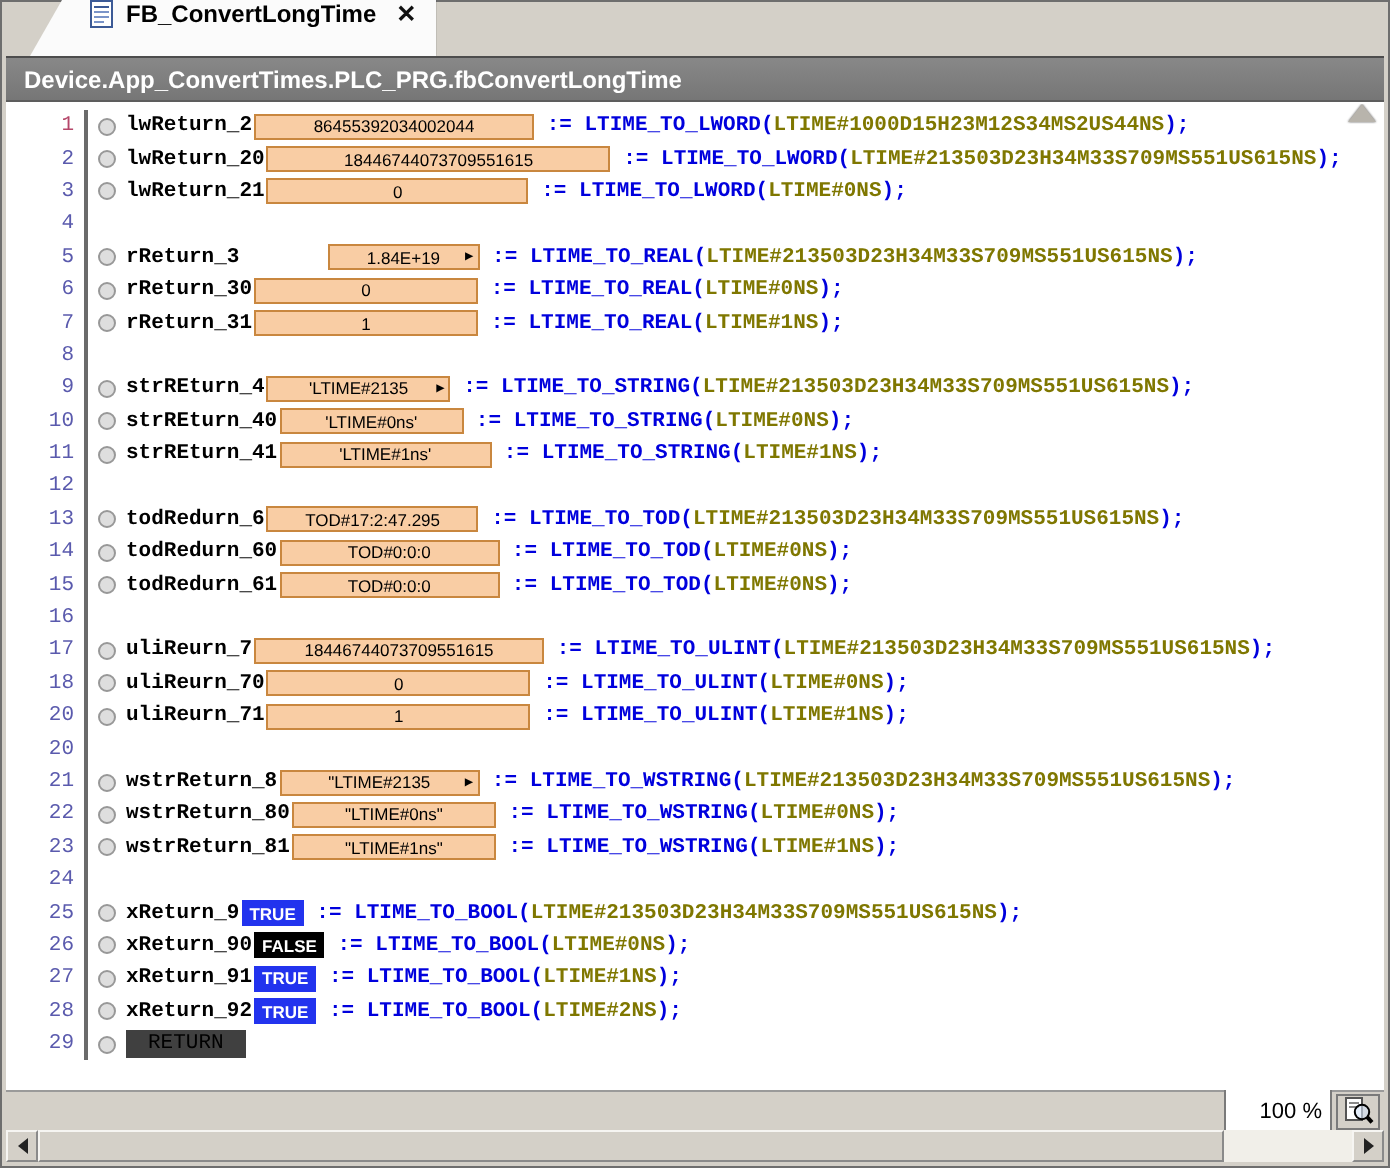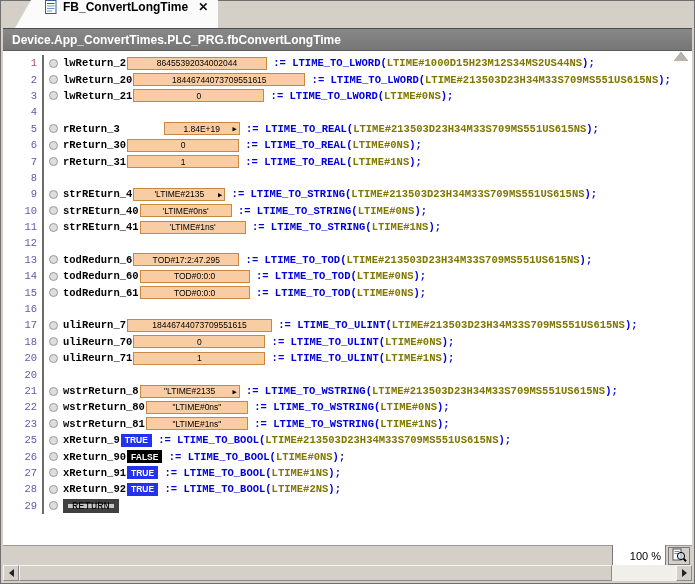--- a/index.html
+++ b/index.html
@@ -79,21 +79,21 @@
   .exp{position:absolute;right:2px;top:1px;font-size:7px;line-height:11px;color:#000;}
   .valbool{
     display:inline-flex;align-items:center;height:13px;margin-left:1px;
     padding:0 4px;color:#fff;
     font-family:"Liberation Sans",sans-serif;font-weight:bold;font-size:8.5px;
   }
   .bt{background:var(--bool-true-bg,#2233ee);}
   .bf{background:var(--bool-false-bg,#000);}
   .kwbox{
     display:inline-flex;align-items:center;height:14px;padding:0 4px;
-    background:#c6c6c6;border:5px solid #404040;color:#000;
+    background:#c6c6c6;border:7px solid #404040;color:#000;
     font-family:"Liberation Mono",monospace;font-weight:normal;font-size:10.5px;
   }
   
   .statusrow{
     height:20px;flex:0 0 20px;background:var(--frame-bg);
     display:flex;align-items:center;justify-content:flex-end;
     gap:2px;padding-right:2px;border-top:1px solid #9a9a9a;
   }
   .zoombox{
     width:54px;height:29px;background:#fff;border:1px solid #7a7a7a;
@@ -294,20 +294,25 @@
           <span class="codetext"><span class="var">wstrReturn_80</span><span class="valbox" style="width: 102px;"><span class="valtext">"LTIME#0ns"</span></span><span class="op"> := </span><span class="fn">LTIME_TO_WSTRING</span><span class="op">(</span><span class="lit">LTIME#0NS</span><span class="op">);</span></span>
         </div>
         <div class="row">
           <span class="lnum">23</span>
           <span class="gut">
             <span class="bullet"></span>
           </span>
           <span class="codetext"><span class="var">wstrReturn_81</span><span class="valbox" style="width: 102px;"><span class="valtext">"LTIME#1ns"</span></span><span class="op"> := </span><span class="fn">LTIME_TO_WSTRING</span><span class="op">(</span><span class="lit">LTIME#1NS</span><span class="op">);</span></span>
         </div>
         <div class="row">
+          <span class="lnum">24</span>
+          <span class="gut"></span>
+          <span class="codetext"></span>
+        </div>
+        <div class="row">
           <span class="lnum">25</span>
           <span class="gut">
             <span class="bullet"></span>
           </span>
           <span class="codetext"><span class="var">xReturn_9</span><span class="valbool bt">TRUE</span><span class="op"> := </span><span class="fn">LTIME_TO_BOOL</span><span class="op">(</span><span class="lit">LTIME#213503D23H34M33S709MS551US615NS</span><span class="op">);</span></span>
         </div>
         <div class="row">
           <span class="lnum">26</span>
           <span class="gut">
             <span class="bullet"></span>

